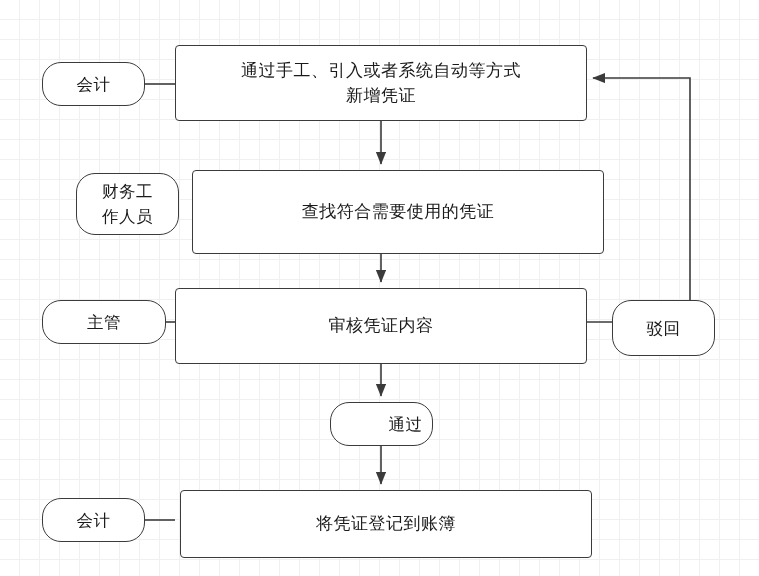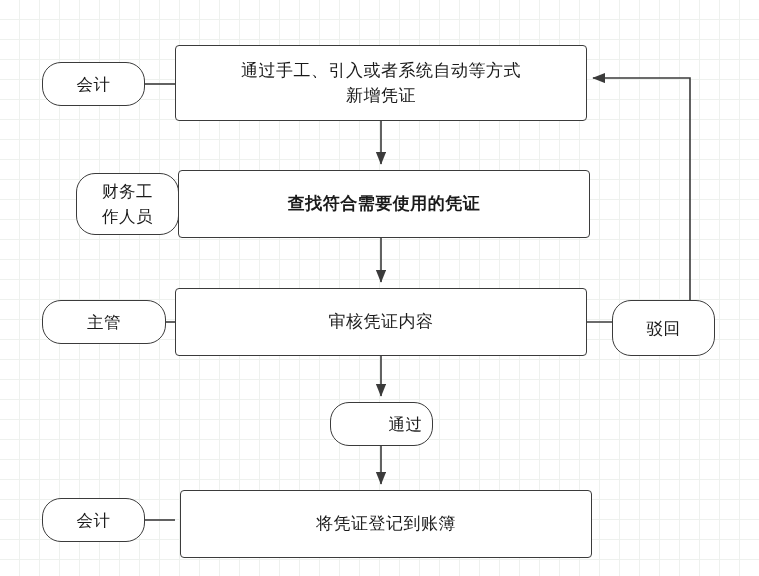--- a/index.html
+++ b/index.html
@@ -88,25 +88,25 @@
   </svg>
 
   <div class="node small" style="left:42px; top:62px; width:103px; height:44px;">会计</div>
 
   <div class="node" style="left:175px; top:45px; width:412px; height:76px;text-align:center;">通过手工、引入或者系统自动等方式
 新增凭证</div>
 
   <div class="node small" style="left:42px; top:173px; width:103px; height:62px;margin-left:34px;">财务工
 作人员</div>
 
-  <div class="node" style="left:178px; top:170px; width:412px; height:68px;font-weight:bold;">查找符合需要使用的凭证</div>
+  <div class="node" style="left:192px; top:170px; width:412px; height:84px;">查找符合需要使用的凭证</div>
 
   <div class="node small" style="left:42px; top:300px; width:124px; height:44px;">主管</div>
 
-  <div class="node" style="left:175px; top:288px; width:412px; height:68px;">审核凭证内容</div>
+  <div class="node" style="left:175px; top:288px; width:412px; height:76px;">审核凭证内容</div>
 
   <div class="node small" style="left:612px; top:300px; width:103px; height:56px;text-align:right;">驳回</div>
 
   <div class="node small" style="left:330px; top:402px; width:103px; height:44px;padding-left:48px;">通过</div>
 
   <div class="node small" style="left:42px; top:498px; width:103px; height:44px;">会计</div>
 
   <div class="node" style="left:180px; top:490px; width:412px; height:68px;">将凭证登记到账簿</div>
 
 </div>

